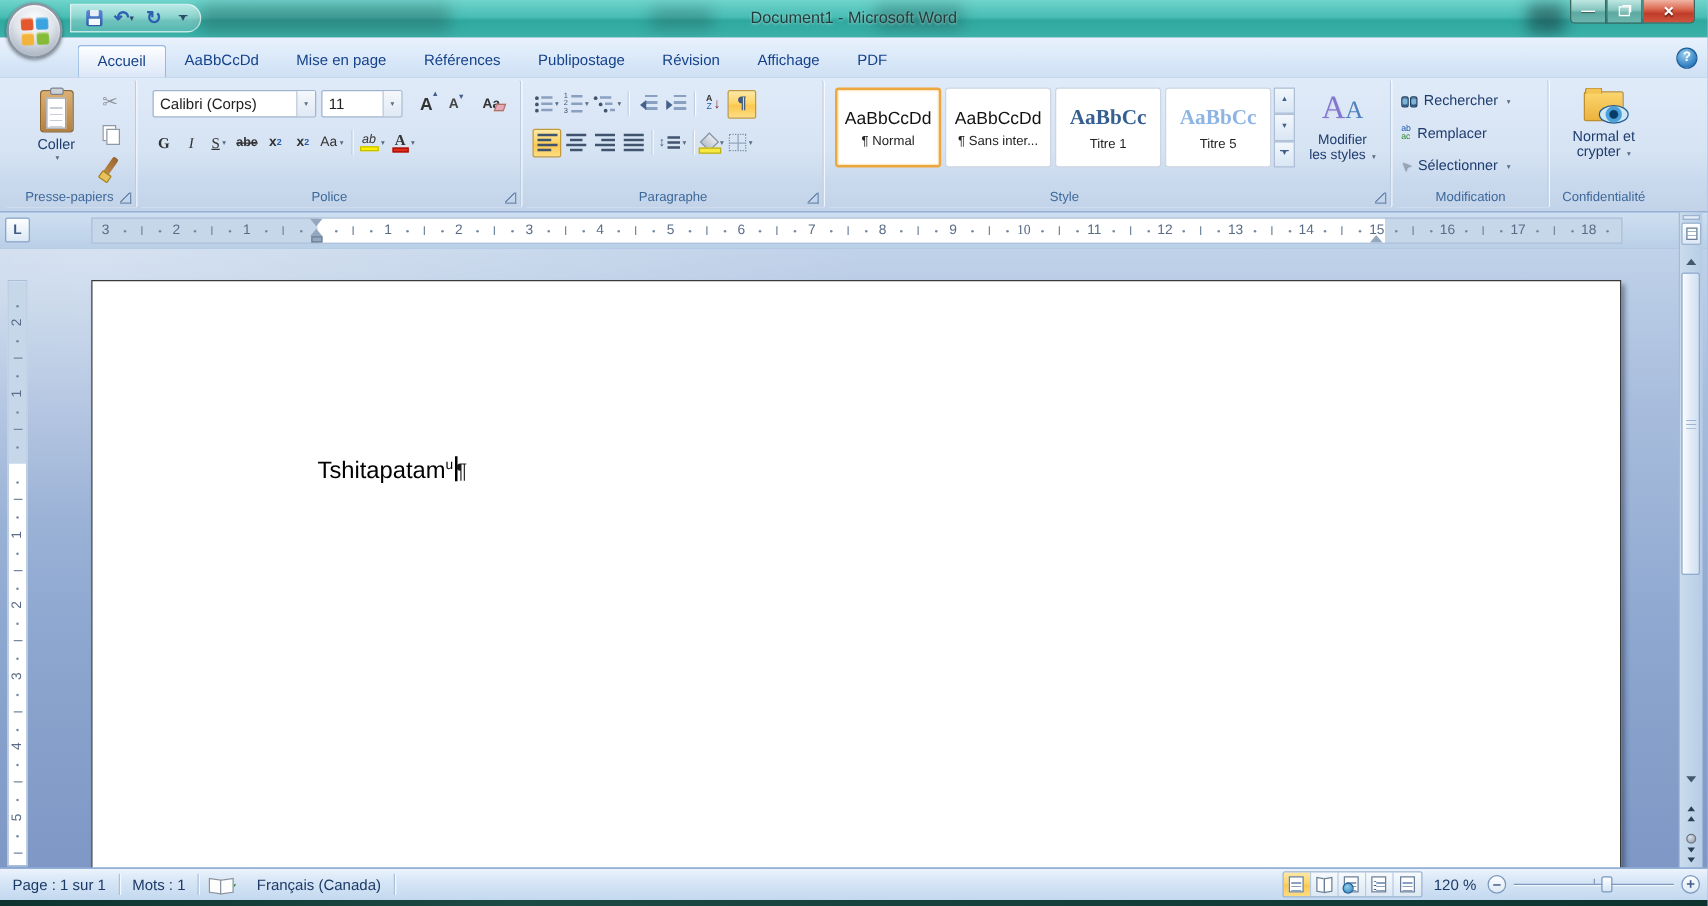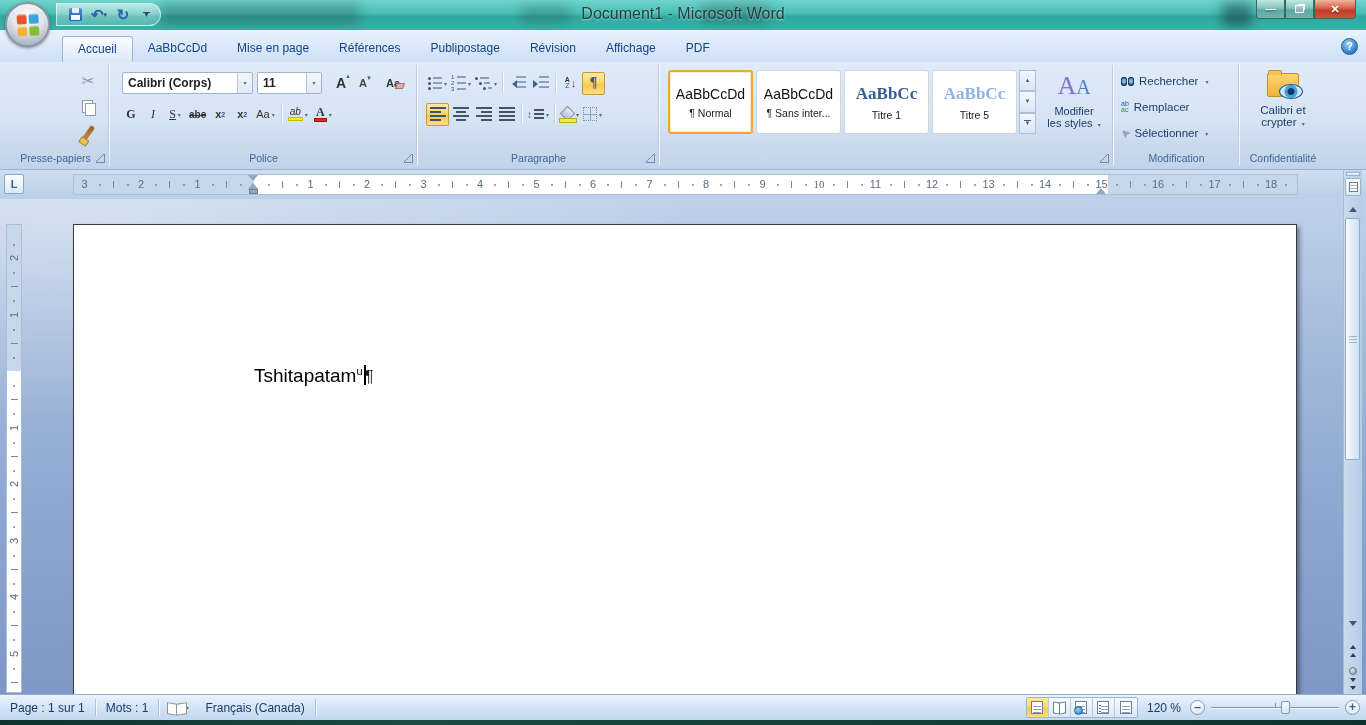--- a/index.html
+++ b/index.html
@@ -22,21 +22,21 @@
     padding:0 10px 0 8px; background:linear-gradient(180deg,rgba(255,255,255,.55),rgba(255,255,255,.15));
     border:1px solid rgba(255,255,255,.6); border-radius:0 12px 12px 0; }
   .qbtn { width:20px; height:18px; display:flex; align-items:center; justify-content:center; border-radius:2px; }
   .disk { width:13px; height:13px; background:linear-gradient(#5b8bd8,#2c5aa8); border-radius:2px; position:relative; }
   .disk::before { content:""; position:absolute; left:3px; top:0; width:7px; height:5px; background:#e8eef6; border-radius:0 0 1px 1px; }
   .disk::after { content:""; position:absolute; left:2px; bottom:1px; width:9px; height:5px; background:#f5f8fc; }
   .uglyph { font-size:15px; color:#2f5fb0; font-weight:bold; line-height:14px; }
   .qcaret { font-size:7px; color:#2c4c68; }
   .qmore { margin-left:6px; font-size:8px; color:#2c4c68; display:flex; flex-direction:column; align-items:center; line-height:4px; }
   .wtitle { position:absolute; left:0; right:0; top:0; height:30px; text-align:center; line-height:28px;
-    font-size:16px; color:#253c3c; text-shadow:0 1px 2px rgba(255,255,255,.55); }
+    font-size:13px; color:#253c3c; text-shadow:0 1px 2px rgba(255,255,255,.55); }
   .winctrl { position:absolute; right:10px; top:0; display:flex; }
   .wbtn { height:19px; border:1px solid #396863; border-top:none; display:flex; align-items:center; justify-content:center;
     color:#fff; font-size:11px; font-weight:bold; text-shadow:0 1px 1px rgba(0,0,0,.5);
     background:linear-gradient(180deg,#bfe7e2 0%,#84c4bd 45%,#5caaa2 55%,#6db5ad 100%); }
   .wbtn.min { width:29px; border-radius:0 0 0 4px; }
   .wbtn.res { width:29px; }
   .wbtn.close { width:42px; border-radius:0 0 4px 0;
     background:linear-gradient(180deg,#f0b4a4 0%,#dc6a52 40%,#c03c28 60%,#d05540 100%); }
   .res-icon { width:9px; height:8px; border:1px solid #fff; background:rgba(255,255,255,.2); position:relative; box-shadow:2px -2px 0 -1px #fff; }
 
@@ -77,21 +77,21 @@
   .copy-icon { position:relative; width:12px; height:14px; }
   .copy-icon::before,.copy-icon::after { content:""; position:absolute; width:9px; height:11px; background:#fff; border:1px solid #8f99a6; }
   .copy-icon::before { left:0; top:0; } .copy-icon::after { left:3px; top:3px; }
   .brush-icon { width:5px; height:16px; background:linear-gradient(#9a642e,#c08a4a); border-radius:2px; transform:rotate(35deg); position:relative; }
   .brush-icon::after { content:""; position:absolute; left:-1px; bottom:-5px; width:7px; height:5px; background:#e8c15a; border:1px solid #a58526; border-radius:1px; }
 
   
   .g-font { width:306px; }
   .fontrow1 { position:absolute; left:11px; top:7px; display:flex; align-items:center; }
   .combo { height:22px; background:#fff; border:1px solid #a0b4cc; border-radius:2px; display:flex; align-items:center; font-size:12px; color:#222; }
-  .combo .cval { padding:0 5px; flex:1;font-weight:bold; }
+  .combo .cval { padding:0 5px; flex:1; }
   .combo .cdd { width:15px; height:100%; border-left:1px solid #b7c6d8; background:linear-gradient(#f5f8fc,#dfe9f4); display:flex; align-items:center; justify-content:center; font-size:6px; color:#5a6b84; }
   .fontrow2 { position:absolute; left:9px; top:38px; display:flex; align-items:center; height:24px; }
   .fbtn { min-width:22px; height:23px; padding:0 2px; font-size:12px; }
   .growA { position:relative; font-weight:bold; font-size:14px; }
   .growA u { position:absolute; top:-2px; right:-5px; font-size:6px; color:#44608a; }
   .shrinkA { position:relative; font-weight:bold; font-size:11px; color:#444; }
   .shrinkA u { position:absolute; top:-2px; right:-5px; font-size:6px; color:#44608a; }
   .clearF { position:relative; font-size:11px; font-weight:bold; }
   .clearF u { position:absolute; right:-4px; bottom:0; width:8px; height:6px; background:#e8a7b8; border:1px solid #a76; transform:skewX(-20deg); }
   .bold-g { font-weight:bold; font-family:"Liberation Serif",serif; }
@@ -313,20 +313,28 @@
     <span class="tab">Révision</span>
     <span class="tab">Affichage</span>
     <span class="tab">PDF</span>
   </div>
   <span class="help-btn">?</span>
 </div>
 
 <div class="ribbon">
 
   <div class="rgroup g-clip">
+    <div class="paste">
+      <span class="clipboard-icon">
+          <i class="clip"></i>
+          <i class="sheet"></i>
+        </span>
+      <span class="plabel">Coller</span>
+      <span class="dd">▾</span>
+    </div>
     <div class="minicol">
       <span class="mbtn">
           <span class="scissors">✂</span>
         </span>
       <span class="mbtn">
           <span class="copy-icon"></span>
         </span>
       <span class="mbtn">
           <span class="brush-icon"></span>
         </span>
@@ -547,20 +555,21 @@
     <div class="stylescroll">
       <span class="sbtn">▲</span>
       <span class="sbtn">▼</span>
       <span class="sbtn"><b style="width:7px;height:1px;background:#44608a;"></b>▼</span>
     </div>
     <div class="chgstyles">
       <span class="aa-icon"><b>A</b><b>A</b></span>
       <span>Modifier</span>
       <span><span>les styles</span> <span class="dd">▾</span></span>
     </div>
+    <span class="glabel" style="right:70px;">Style</span>
     <span class="glaunch"></span>
   </div>
 
   <div class="rgroup g-mod">
     <div class="moditem" style="top:6px;">
       <span class="binoc">
           <i></i>
           <i></i>
         </span>
       <span>Rechercher</span>
@@ -579,21 +588,21 @@
       <span class="dd">▾</span>
     </div>
     <span class="glabel">Modification</span>
   </div>
 
   <div class="rgroup g-conf" style="border-right:none;box-shadow:none;">
     <div class="signbtn">
       <span class="folder">
           <span class="eye"></span>
         </span>
-      <span style="margin-top:7px;">Calibri et</span>
+      <span style="margin-top:7px;">Normal et</span>
       <span><span>crypter</span> <span class="dd">▾</span></span>
     </div>
     <span class="glabel">Confidentialité</span>
   </div>
 
 </div>
 
 <div class="rulerrow">
   <span class="tabsel">L</span>
   <div class="hruler">

